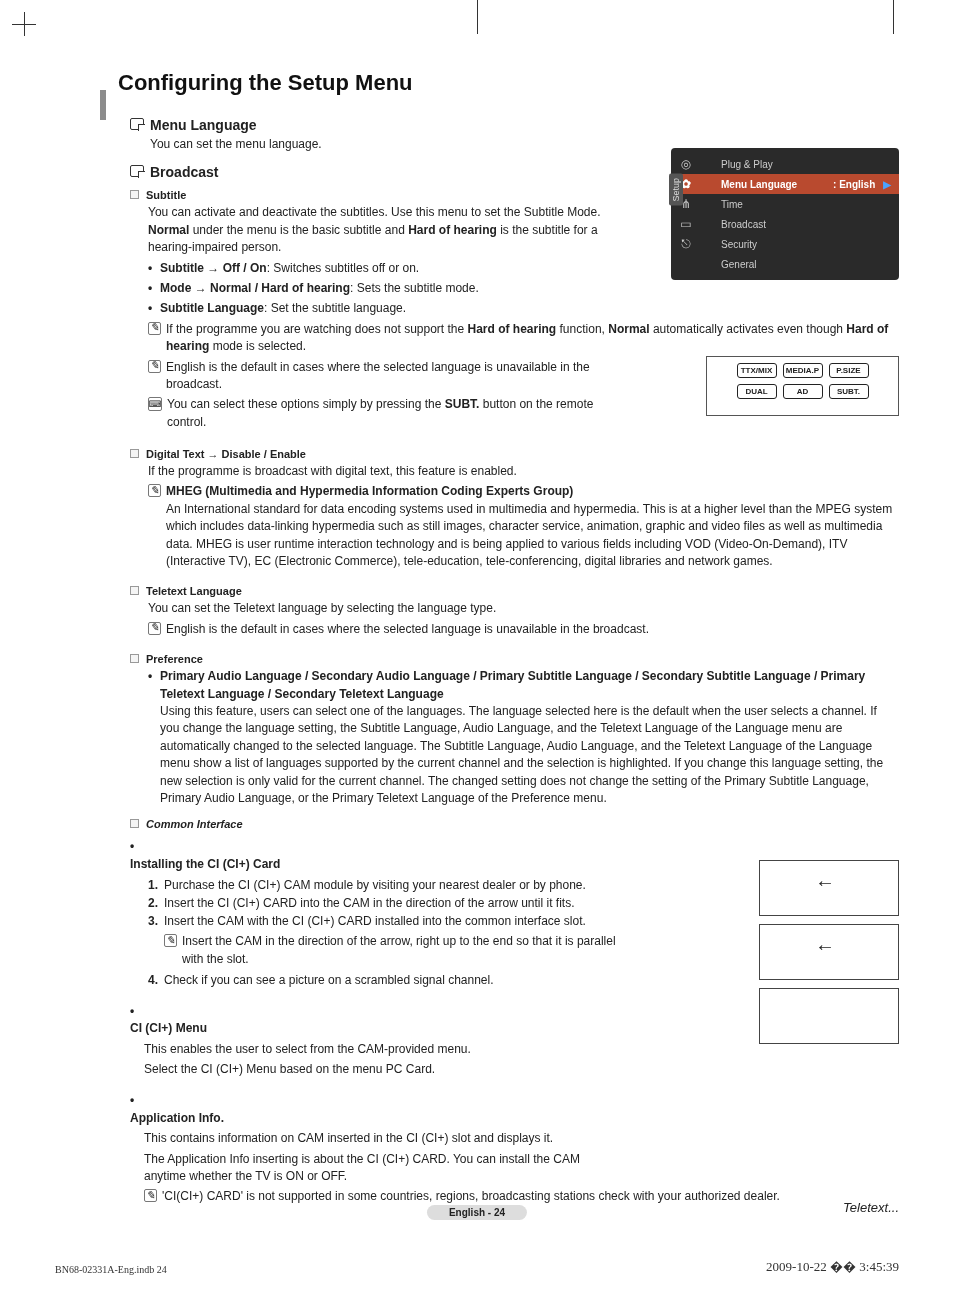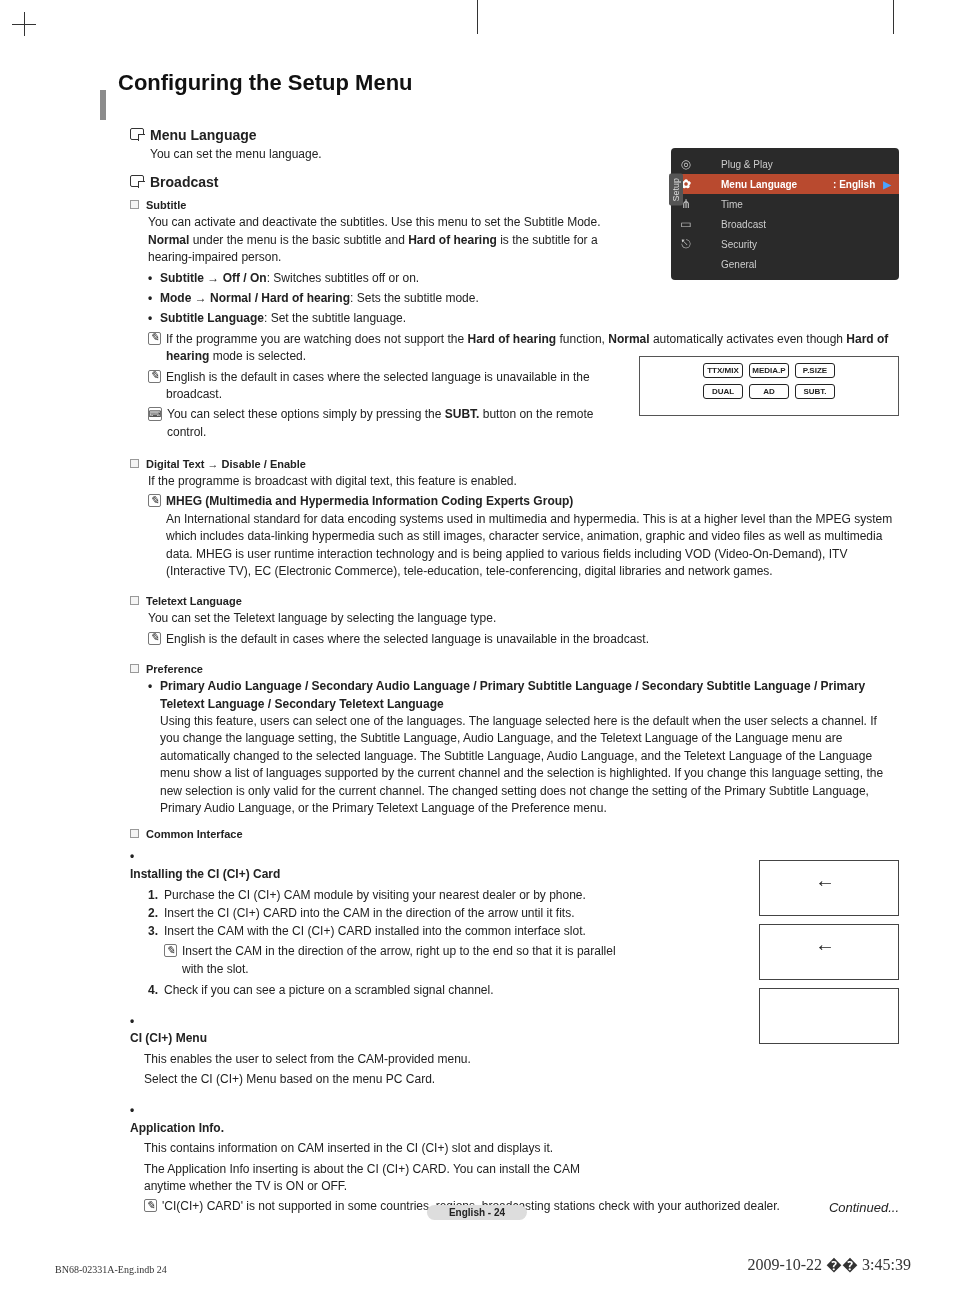--- a/index.html
+++ b/index.html
@@ -1,19 +1,19 @@
 <!DOCTYPE html>
 <html><head>
 <meta charset="utf-8">
 <style>
   * { box-sizing: border-box; margin: 0; padding: 0; }
   body { font-family: Arial, Helvetica, sans-serif; font-size: 12px; color: #222; background: #fff; width: 954px; height: 1315px; position: relative; }
   .page { padding: 70px 55px 40px 100px; position: relative; height: 100%; }
   .accent-bar { position: absolute; left: 100px; top: 90px; width: 6px; height: 30px; background: #8c8c8c; }
-  h1 { font-size: 22px; font-weight: bold; margin-left: 18px; margin-bottom: 30px; color: #111; }
+  h1 { font-size: 22px; font-weight: bold; margin-left: 18px; margin-bottom: 20px; color: #111; }
   .content { margin-left: 30px; }
   .q-row { display: flex; align-items: baseline; margin-top: 10px; }
   .q-mark { width: 14px; height: 12px; border: 1.5px solid #333; border-radius: 2px; position: relative; flex-shrink: 0; margin-right: 6px; margin-top:2px;}
   .q-mark::after{content:""; position:absolute; right:-2px; bottom:-2px; width:6px; height:6px; background:#fff; border-left:1.5px solid #333; border-top:1.5px solid #333;}
   .q-title { font-weight: bold; font-size: 14px; color: #222; }
   .desc { margin-left: 20px; margin-top: 3px; line-height: 1.45; }
   .sq-row { display: flex; align-items: baseline; margin-top: 8px; margin-left: 0px;}
   .sq-mark { width: 9px; height: 9px; border: 1.5px solid #999; background:#f5f5f5; flex-shrink: 0; margin-right: 7px; margin-top:2px;}
   .sq-title { font-weight: bold; font-size: 11px; }
   .para { margin-left: 18px; margin-top: 3px; line-height: 1.45; }
@@ -34,32 +34,32 @@
 
   .osd { position:absolute; right:55px; top:148px; width:228px; background:#2a2a2a; border-radius:4px; padding:6px 0; font-size:10px; color:#ccc;}
   .osd-row{display:flex; align-items:center; height:20px; padding:0 8px 0 4px;}
   .osd-row.selected{background:#b94a2f; color:#fff; font-weight:bold;}
   .osd-icon{width:22px; display:flex; align-items:center; justify-content:center; font-size:12px;}
   .osd-tab{writing-mode:vertical-rl; transform:rotate(180deg); background:#555; color:#ddd; font-size:9px; padding:4px 2px; position:absolute; left:-2px; top:26px; border-radius:2px;}
   .osd-label{flex:1; padding-left:24px;}
   .osd-val{color:#fff;}
   .osd-arrow{color:#4aa3ff; font-size:10px; margin-left:8px;}
 
-  .remote-fig{position:absolute; right:55px; top:356px; width:260px; height:60px; border:1px solid #555; background:#fff;margin-left:27px;}
+  .remote-fig{position:absolute; right:55px; top:356px; width:193px; height:60px; border:1px solid #555; background:#fff;margin-left:27px;}
   .remote-fig .row{display:flex; gap:6px; justify-content:center; margin-top:6px;}
   .rbtn{border:1.3px solid #222; border-radius:3px; font-size:8px; font-weight:bold; width:40px; height:15px; display:flex; align-items:center; justify-content:center;}
 
   .ci-fig{position:absolute; right:55px; top:860px; width:140px; }
   .ci-box{border:1px solid #444; height:56px; margin-bottom:8px; background:#fff; position:relative;}
   .ci-arrow{font-size:20px; position:absolute; left:55px; top:8px;}
 
   .continued { position:absolute; right:55px; bottom:100px; font-style:italic; font-size:13px;}
   .pagelabel { position:absolute; left:50%; transform:translateX(-50%); bottom:95px; background:#ddd; border-radius:10px; padding:2px 22px; font-size:10px; font-weight:bold;}
   .footer-left{position:absolute; left:55px; bottom:40px; font-size:10px; color:#333; font-family:'Times New Roman',serif;}
-  .footer-right{position:absolute; right:43px; bottom:40px; font-size:16px; color:#333; font-family:'Times New Roman',serif;}
+  .footer-right{position:absolute; right:55px; bottom:40px; font-size:13px; color:#333; font-family:'Times New Roman',serif;}
 
   .crop-tl{position:absolute; left:12px; top:12px; width:24px; height:24px;}
   .crop-tl::before{content:"";position:absolute;left:0;top:12px;width:24px;height:1px;background:#333;}
   .crop-tl::after{content:"";position:absolute;left:12px;top:0;width:1px;height:24px;background:#333;}
   .ruler{position:absolute; left:50%; top:0; width:1px; height:34px; background:#333;}
   .ruler-r{position:absolute; right:60px; top:0; width:1px; height:34px; background:#333;}
 
   .text-narrow{max-width:470px;}
 </style>
 </head>
@@ -138,21 +138,21 @@
 
     <div class="sq-row" style="margin-top:14px;">
       <div class="sq-mark"></div>
       <div class="sq-title">Preference</div>
     </div>
     <div class="bullet">
         <span class="dot"></span>
         <div><b>Primary Audio Language / Secondary Audio Language / Primary Subtitle Language / Secondary Subtitle Language / Primary Teletext Language / Secondary Teletext Language</b><br><span>Using this feature, users can select one of the languages. The language selected here is the default when the user selects a channel. If you change the language setting, the Subtitle Language, Audio Language, and the Teletext Language of the Language menu are automatically changed to the selected language. The Subtitle Language, Audio Language, and the Teletext Language of the Language menu show a list of languages supported by the current channel and the selection is highlighted. If you change this language setting, the new selection is only valid for the current channel. The changed setting does not change the setting of the Primary Subtitle Language, Primary Audio Language, or the Primary Teletext Language of the Preference menu.</span></div>
       </div>
 
-    <div class="sq-row" style="margin-top:10px;">
+    <div class="sq-row" style="margin-top:10px;font-style:italic;">
       <div class="sq-mark"></div>
       <div class="sq-title">Common Interface</div>
     </div>
 
     <div class="subbullet">
         <span class="dot"></span>
         <div><b>Installing the CI (CI+) Card</b></div>
       </div>
     <div class="numlist text-narrow">
       <div class="numrow">
@@ -244,17 +244,17 @@
   <div class="ci-fig">
     <div class="ci-box">
         <span class="ci-arrow">←</span>
       </div>
     <div class="ci-box">
         <span class="ci-arrow">←</span>
       </div>
     <div class="ci-box"></div>
   </div>
 
-  <div class="continued">Continued...</div>
+  <div class="continued">Teletext...</div>
   <div class="pagelabel">English - 24</div>
   <div class="footer-left">BN68-02331A-Eng.indb   24</div>
   <div class="footer-right">2009-10-22   �� 3:45:39</div>
 </div>
 
 </body></html>

